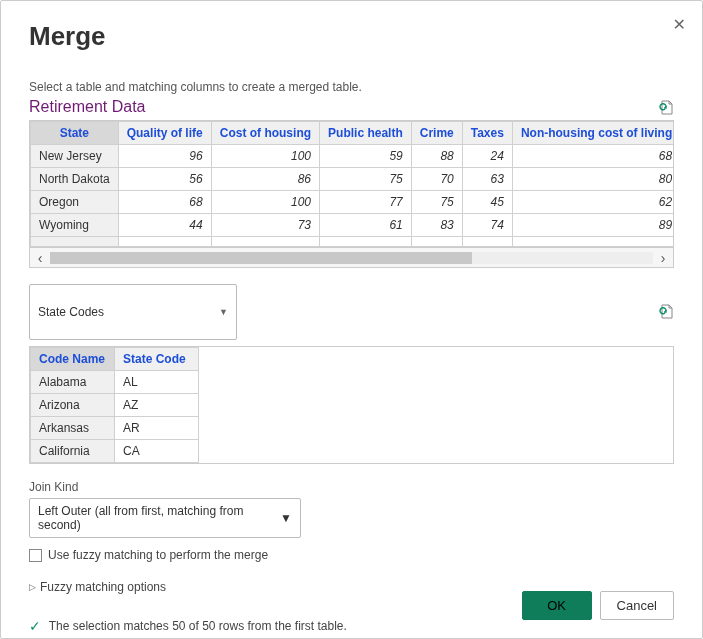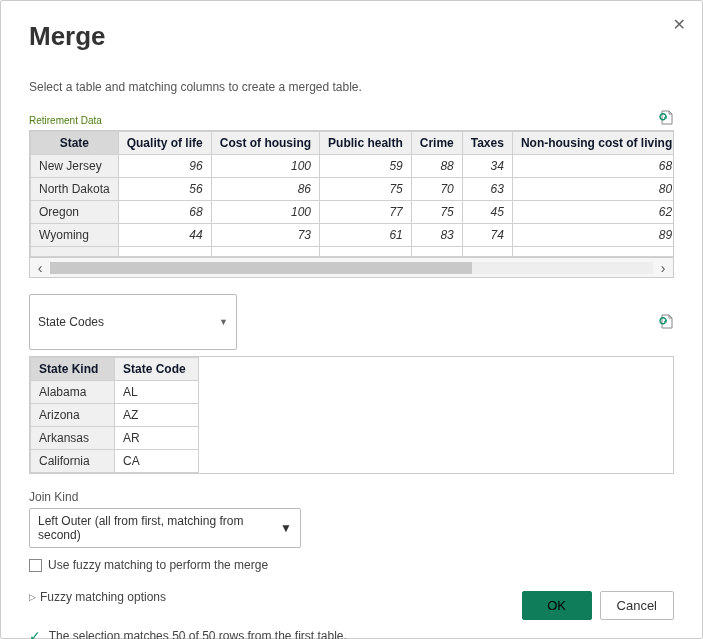--- a/index.html
+++ b/index.html
@@ -27,31 +27,31 @@
   }
   .title {
     font-size: 26px;
     font-weight: 700;
     color: #333;
     margin-bottom: 28px;
   }
   .subtitle {
     font-size: 12px;
     color: #555;
-    margin-bottom: 16px;
+    margin-bottom: 4px;
   }
   .section-header {
     display: flex;
     justify-content: space-between;
     align-items: flex-end;
     margin-bottom: 4px;
   }
   .table-label {
-    font-size: 10px;
-    color: #4d7c0f;
+    font-size: 16px;
+    color: #701a75;
     text-align: right;
   }
   .refresh-icon svg { display:block; }
   .table-container {
     border: 1px solid #ccc;
     overflow: hidden;
   }
   table {
     border-collapse: collapse;
     width: 100%;
@@ -60,21 +60,21 @@
   th, td {
     border: 1px solid #d0d0d0;
     padding: 4px 8px;
     text-align: left;
     white-space: nowrap;
     height: 22px;
   }
   th {
     background: #f0f0f0;
     font-weight: 600;
-    color: #0f172a;
+    color: #1d4ed8;
     text-align: center;
   }
   th.selected {
     background: #d8d8d8;
   }
   .row-header {
     background: #f0f0f0;
   }
   .num { text-align: right; font-style: italic; }
   .table1 th:nth-child(1){width:80px;}
@@ -246,21 +246,21 @@
 
         </tr>
       </thead>
       <tbody>
         <tr>
           <td class="row-header">New Jersey</td>
           <td class="num">96</td>
           <td class="num">100</td>
           <td class="num">59</td>
           <td class="num">88</td>
-          <td class="num">34</td>
+          <td class="num">24</td>
           <td class="num">68</td>
 
         </tr>
         <tr>
           <td class="row-header">North Dakota</td>
           <td class="num">56</td>
           <td class="num">86</td>
           <td class="num">75</td>
           <td class="num">70</td>
           <td class="num">63</td>
@@ -319,21 +319,21 @@
         <path d="M7 9 a3 3 0 1 1 1 -2" fill="none" stroke="#0d8f6b" stroke-width="1.4"></path>
         <path d="M8 6 l0 2 l-2 0" fill="none" stroke="#0d8f6b" stroke-width="1.4"></path>
       </svg>
     </div>
   </div>
 
   <div class="table2-container">
     <table class="table2">
       <thead>
         <tr>
-          <th class="selected" style="text-align:left">State Kind</th>
+          <th class="selected" style="text-align:left">Code Name</th>
           <th style="text-align:left">State Code</th>
         </tr>
       </thead>
       <tbody>
         <tr>
           <td class="row-header">Alabama</td>
           <td>AL</td>
         </tr>
         <tr>
           <td class="row-header">Arizona</td>

